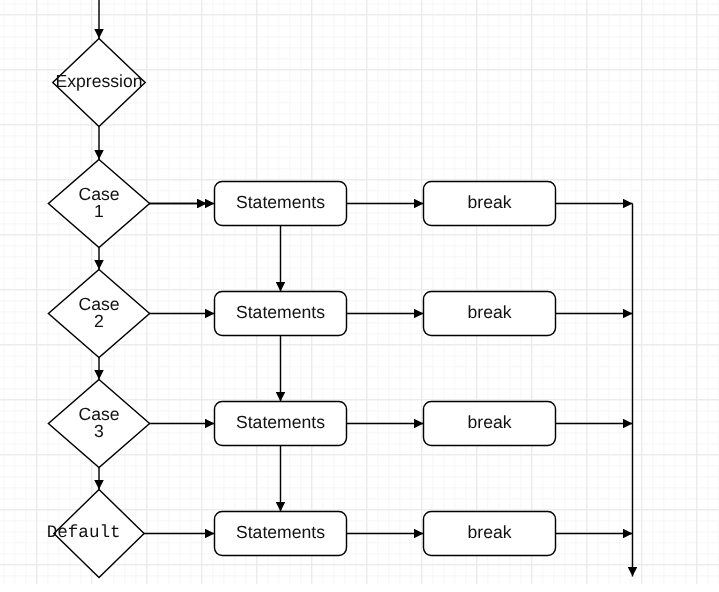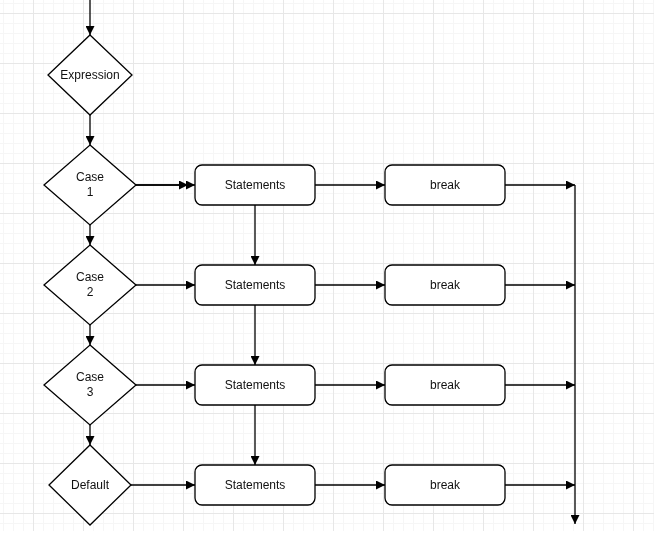--- a/index.html
+++ b/index.html
@@ -35,21 +35,21 @@
     stroke-width: 1.3;
   }
   svg .edge {
     fill: none;
     stroke: #000000;
     stroke-width: 1.3;
   }
   .label {
     position: absolute;
     transform: translate(-50%, -50%);
-    font-size: 12px;
+    font-size: 16px;
     line-height: 15px;
     color: #111111;
     text-align: center;
     white-space: pre-line;
     pointer-events: none;
   }
 </style>
 </head>
 <body>
 
@@ -109,21 +109,21 @@
     <rect class="shape" x="385" y="465" width="120" height="40" rx="7" ry="7"></rect>
   </svg>
 
   <div class="label" style="left:90px; top:75px;">Expression</div>
   <div class="label" style="left:90px; top:185px;">Case
 1</div>
   <div class="label" style="left:90px; top:285px;">Case
 2</div>
   <div class="label" style="left:90px; top:385px;">Case
 3</div>
-  <div class="label" style="left:90px; top:485px;">Default</div>
+  <div class="label" style="left:76px; top:485px;font-family:Liberation Mono, monospace;">Default</div>
 
   <div class="label" style="left:255px; top:185px;">Statements</div>
   <div class="label" style="left:255px; top:285px;">Statements</div>
   <div class="label" style="left:255px; top:385px;">Statements</div>
   <div class="label" style="left:255px; top:485px;">Statements</div>
 
   <div class="label" style="left:445px; top:185px;">break</div>
   <div class="label" style="left:445px; top:285px;">break</div>
   <div class="label" style="left:445px; top:385px;">break</div>
   <div class="label" style="left:445px; top:485px;">break</div>

